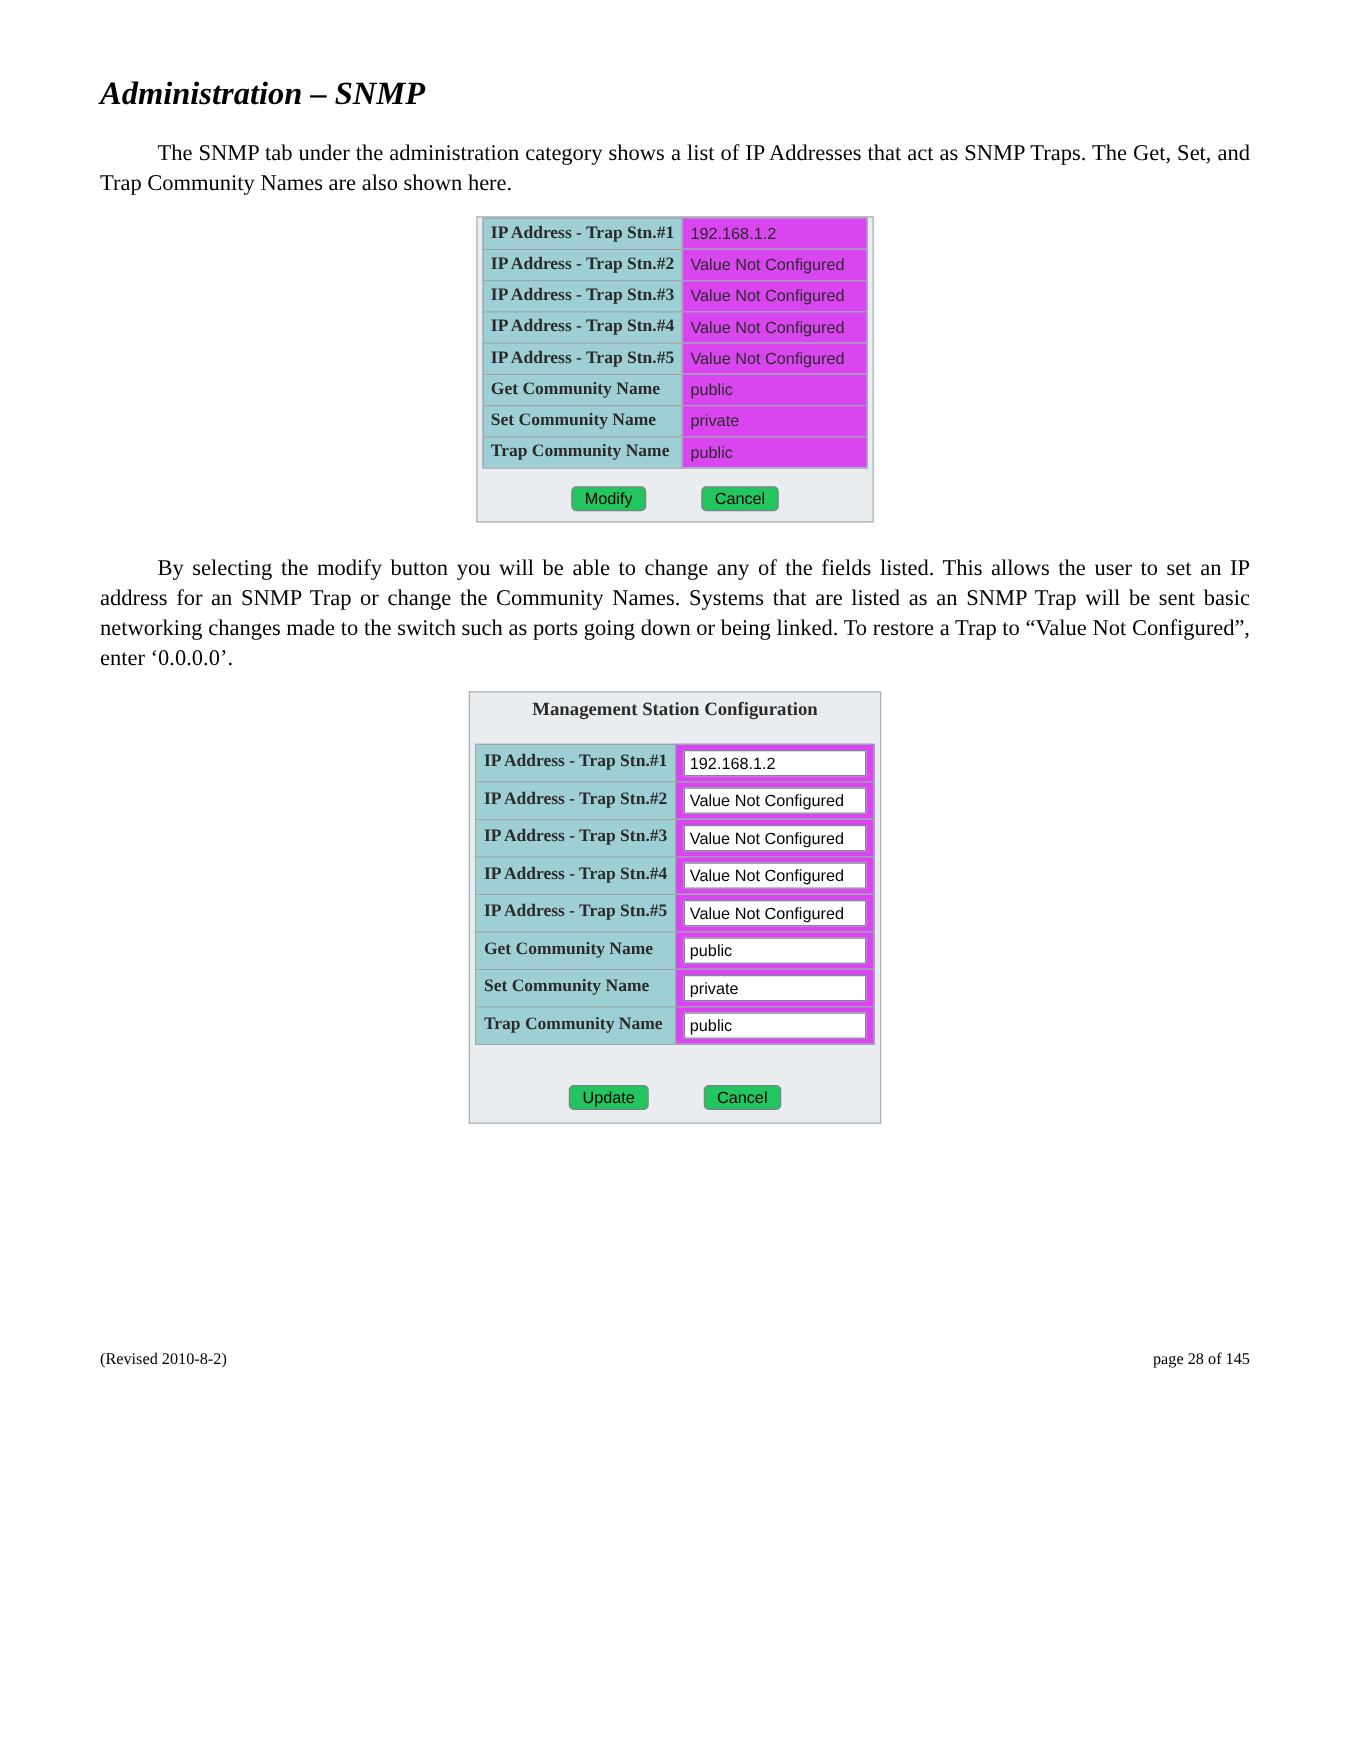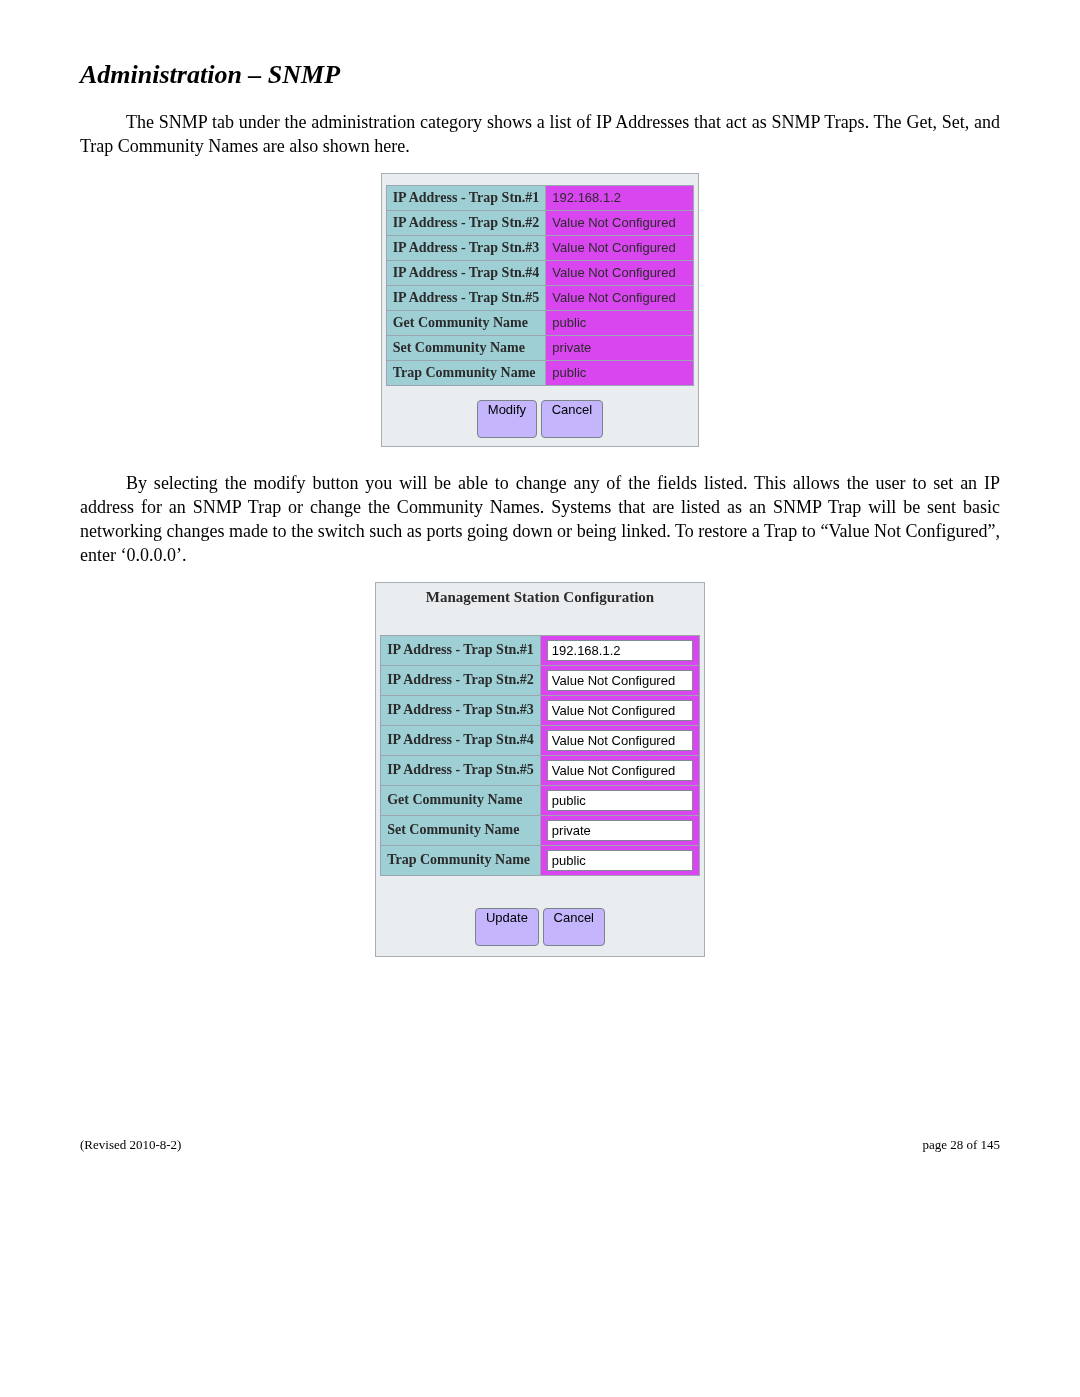--- a/index.html
+++ b/index.html
@@ -41,21 +41,21 @@
   }
   .panel-title {
     font-weight: bold;
     text-align: center;
     font-size: 15px;
     padding: 6px 10px 18px 10px;
     font-family: "Times New Roman", Times, serif;
   }
   table.cfg {
     border-collapse: collapse;
-    margin: 11px 4px 4px 4px;
+    margin: 0 4px 4px 4px;
   }
   table.cfg td {
     border: 1px solid #9aa7b0;
     padding: 4px 6px;
     white-space: nowrap;
   }
   table.cfg td.label {
     background: #9ecfd4;
     font-weight: bold;
     font-family: "Times New Roman", Times, serif;
@@ -77,25 +77,25 @@
   .button-row {
     text-align: center;
     padding: 10px 0 8px 0;
   }
   .button-row.tall {
     padding: 28px 0 10px 0;
   }
   button.ui-btn {
     font-family: Verdana, Arial, sans-serif;
     font-size: 13px;
-    padding: 1px 10px 20px 10px;
-    background: #c4b5fd;
+    padding: 1px 10px 2px 10px;
+    background: #22c55e;
     border: 1px solid #7a828a;
     border-radius: 4px;
-    margin: 0 0;
+    margin: 0 20px;
     cursor: pointer;
   }
   .footer {
     position: relative;
     margin-top: 180px;
     font-size: 13px;
   }
   .footer .right {
     position: absolute;
     right: 0;

